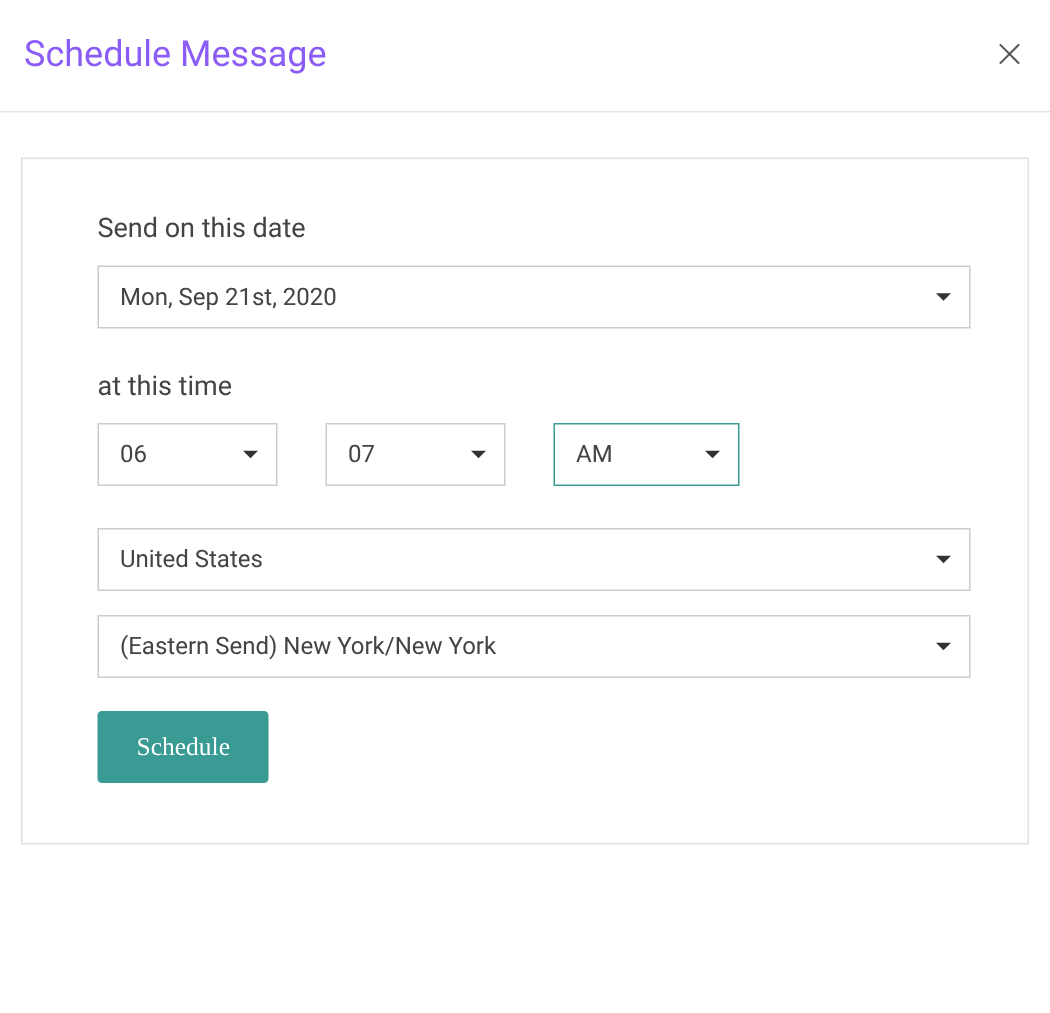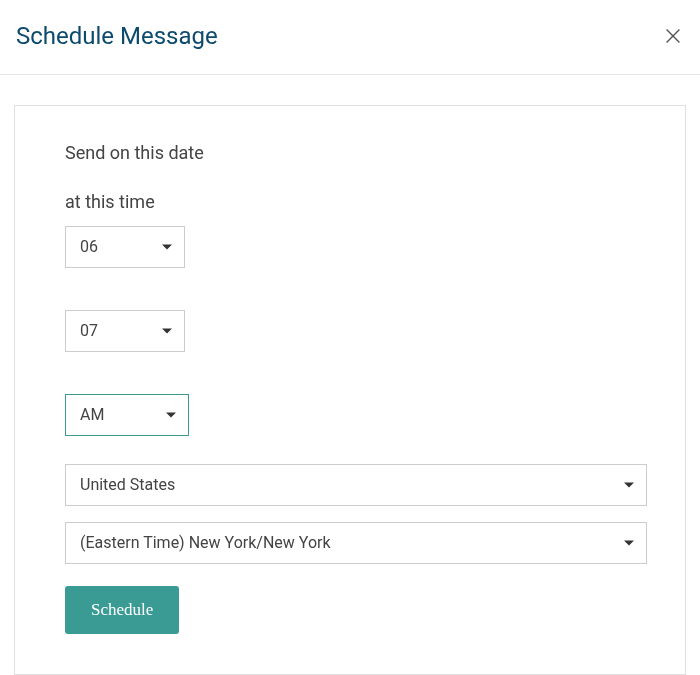--- a/index.html
+++ b/index.html
@@ -17,21 +17,21 @@
     .header {
       display: flex;
       justify-content: space-between;
       align-items: center;
       padding: 22px 16px 24px 16px;
       border-bottom: 1px solid #e5e5e5;
     }
     .title {
       font-size: 24px;
       font-weight: 400;
-      color: #0c4a6e;
+      color: #8b5cf6;
     }
     .close-btn {
       cursor: pointer;
       display: flex;
       align-items: center;
       justify-content: center;
       color: #555;
     }
     .close-btn svg {
       width: 22px;
@@ -84,22 +84,21 @@
       pointer-events: none;
       color: #333;
     }
     .caret svg {
       width: 12px;
       height: 8px;
       display: block;
     }
     .time-row {
       display: flex;
-      gap: 42px;
-      flex-direction: column;
+      gap: 32px;
     }
     .time-row .select-wrap {
       width: 120px;
     }
     .time-row .select-wrap.ampm {
       width: 124px;
     }
     .tz-stack .select-wrap + .select-wrap {
       margin-top: 16px;
     }
@@ -124,20 +123,28 @@
       <line x1="5" y1="5" x2="19" y2="19"></line>
       <line x1="19" y1="5" x2="5" y2="19"></line>
     </svg>
   </div>
 </div>
 
 <div class="panel">
 
   <div class="group">
     <div class="label">Send on this date</div>
+    <div class="select-wrap">
+      <div class="select-control">Mon, Sep 21st, 2020</div>
+      <span class="caret">
+        <svg viewBox="0 0 12 8">
+            <path d="M1 1.5 L6 6.5 L11 1.5" fill="currentColor" stroke="none"></path>
+          </svg>
+      </span>
+    </div>
   </div>
 
   <div class="group">
     <div class="label">at this time</div>
     <div class="time-row">
       <div class="select-wrap">
         <div class="select-control">06</div>
         <span class="caret">
           <svg viewBox="0 0 12 8">
               <path d="M1 1.5 L6 6.5 L11 1.5" fill="currentColor" stroke="none"></path>
@@ -167,21 +174,21 @@
     <div class="tz-stack">
       <div class="select-wrap">
         <div class="select-control">United States</div>
         <span class="caret">
           <svg viewBox="0 0 12 8">
               <path d="M1 1.5 L6 6.5 L11 1.5" fill="currentColor" stroke="none"></path>
             </svg>
         </span>
       </div>
       <div class="select-wrap">
-        <div class="select-control">(Eastern Time) New York/New York</div>
+        <div class="select-control">(Eastern Send) New York/New York</div>
         <span class="caret">
           <svg viewBox="0 0 12 8">
               <path d="M1 1.5 L6 6.5 L11 1.5" fill="currentColor" stroke="none"></path>
             </svg>
         </span>
       </div>
     </div>
   </div>
 
   <button class="schedule-btn">Schedule</button>

